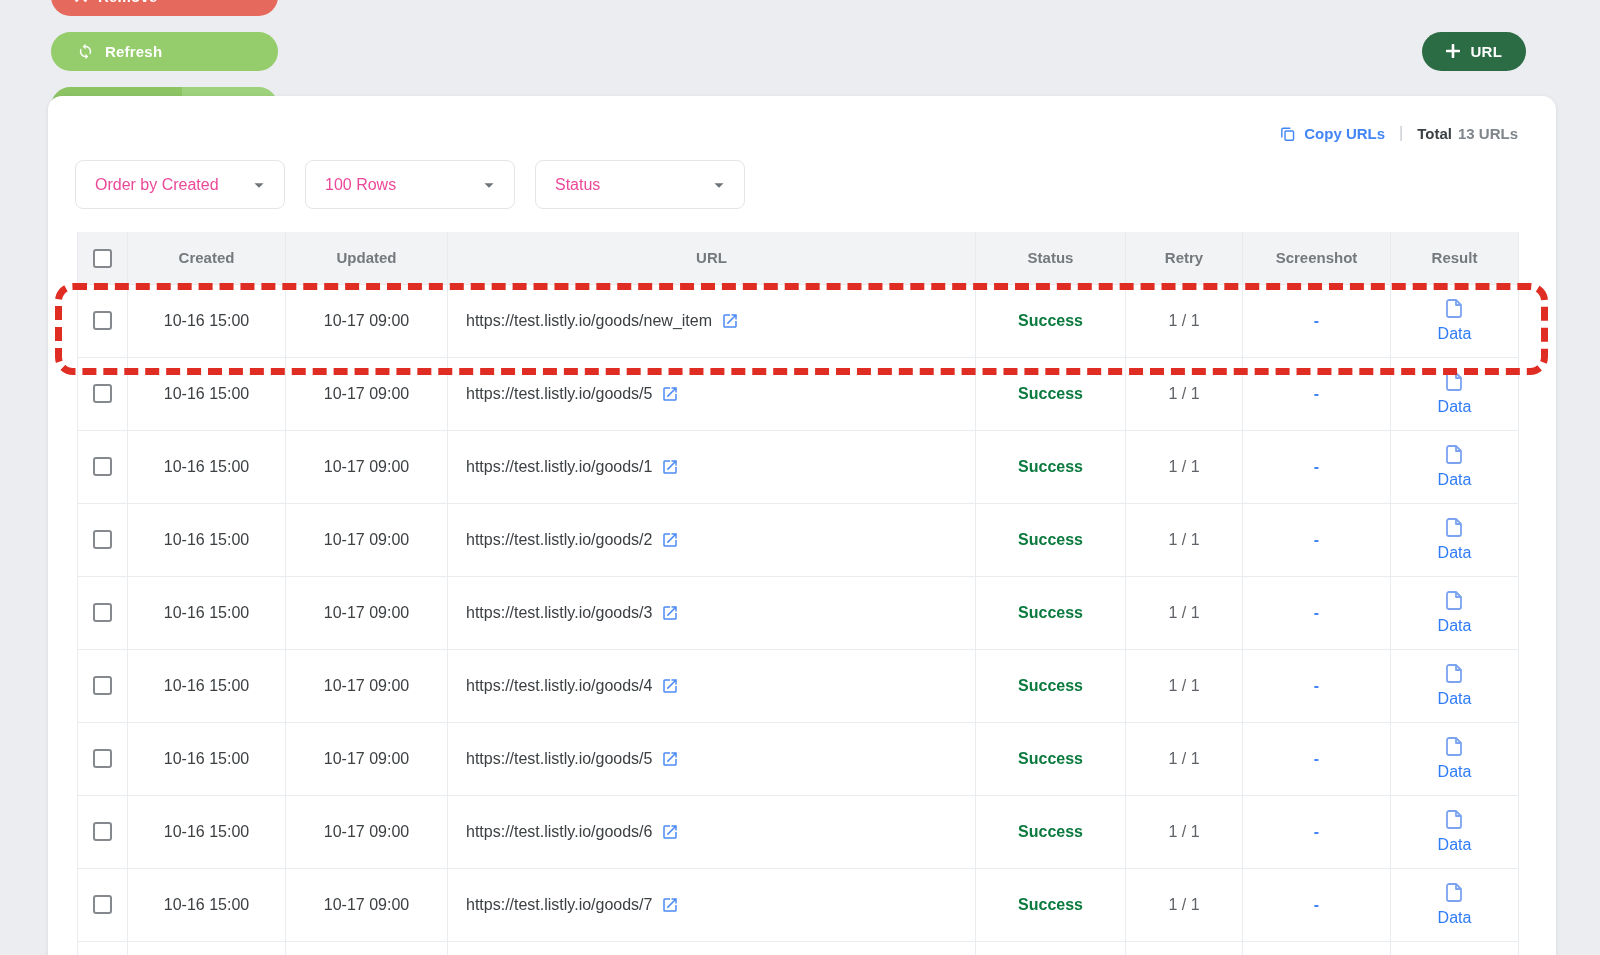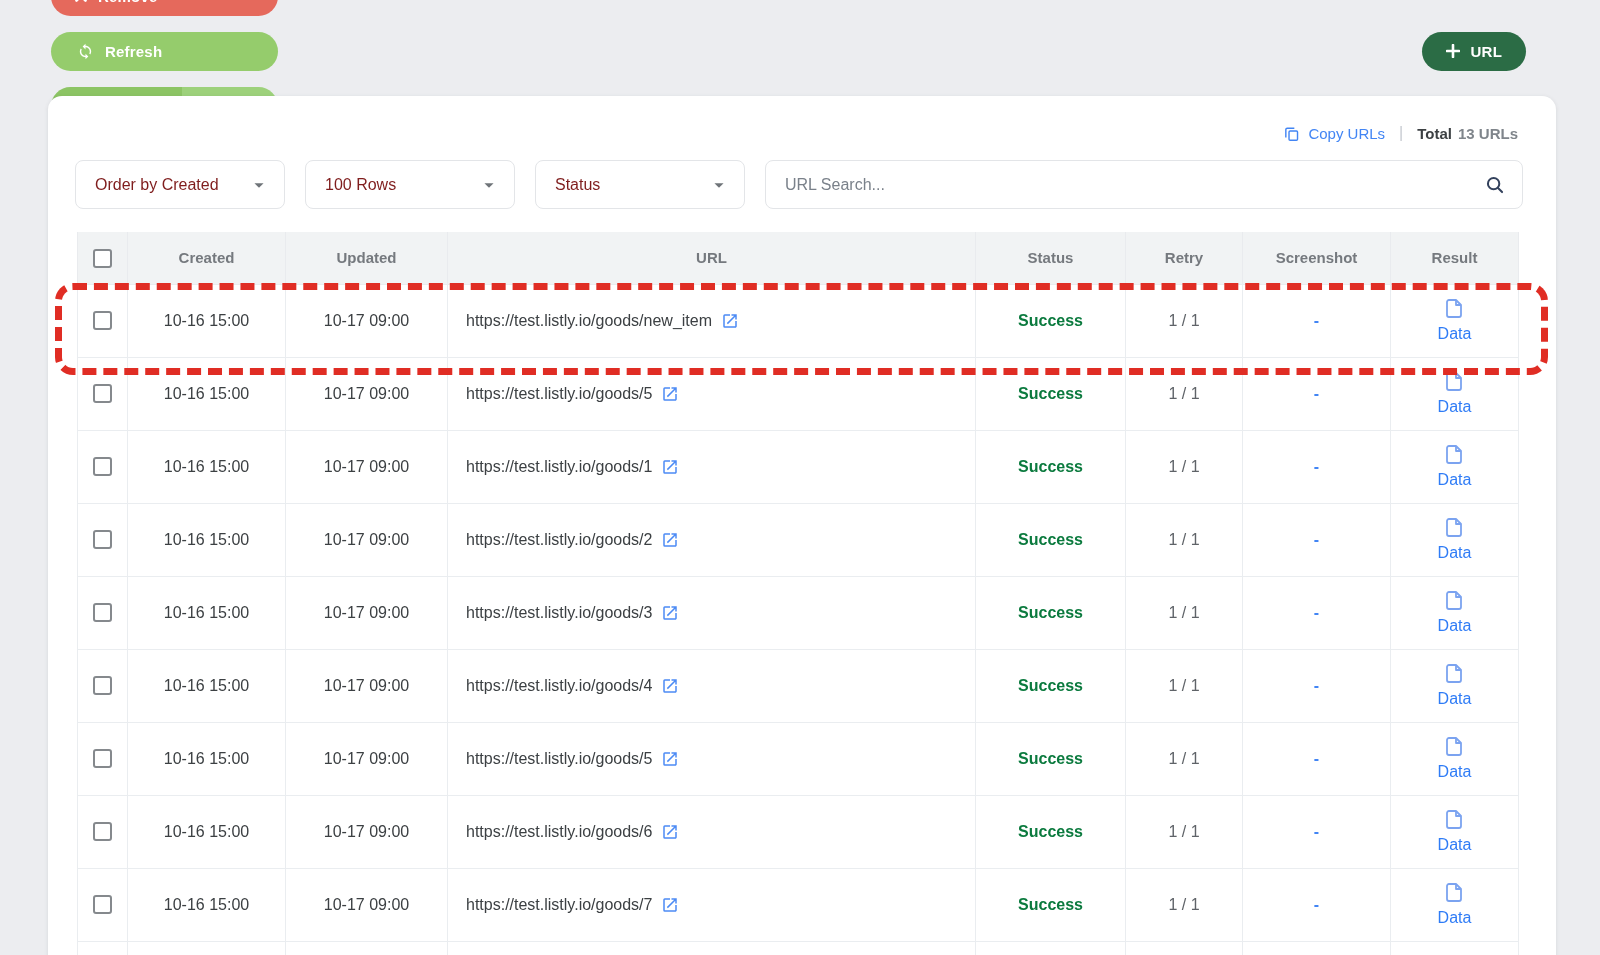--- a/index.html
+++ b/index.html
@@ -25,31 +25,31 @@
 
   
   .card { position:absolute; left:48px; top:96px; width:1508px; height:900px;
     background:#fff; border-radius:14px; box-shadow:0 1px 4px rgba(60,64,67,.12); }
 
   
   .summary { position:absolute; top:26px; right:38px; height:22px;
     display:flex; align-items:center; gap:14px; font-size:15px; font-weight:700; }
   .copy-urls { display:inline-flex; align-items:center; gap:8px;
     color:var(--copy-blue,#4285F4); cursor:pointer; background:none; border:none;
-    font:inherit; font-weight:400; }
+    font:inherit; font-weight:700; }
   .summary-divider { color:#C6CAD0; font-weight:400; font-size:16px; }
   .total-label { color:#3C4043; }
   .total-count { color:#7F858B; margin-left:6px; }
 
   
   .filters { position:absolute; left:27px; top:64px; right:33px; height:49px;
     display:flex; gap:20px; }
   .select { width:210px; height:49px; border:1px solid #E3E5E8; border-radius:8px;
     display:flex; align-items:center; justify-content:space-between;
-    padding:0 14px 0 19px; color:#7f1d1d; font-size:16px; font-weight:500;
+    padding:0 14px 0 19px; color:#ec4899; font-size:16px; font-weight:500;
     background:#fff; cursor:pointer; }
   .search-box { flex:1; height:49px; border:1px solid #E3E5E8; border-radius:8px;
     display:flex; align-items:center; padding:0 16px 0 19px; background:#fff; }
   .search-box input { flex:1; border:none; outline:none; font-size:16px;
     color:#3C4043; font-family:inherit; background:transparent; }
   .search-box input::placeholder { color:#7A818A; opacity:1; }
 
   
   .table-wrap { position:absolute; left:29px; top:136px; }
   table.urltable { border-collapse:collapse; table-layout:fixed; width:1441px;
@@ -159,29 +159,20 @@
         <svg width="22" height="22" viewBox="0 0 24 24">
             <path fill="#6F7479" d="M7 10l5 5 5-5z"></path>
           </svg>
       </span>
     </div>
     <div class="select">
       <span>Status</span>
       <span>
         <svg width="22" height="22" viewBox="0 0 24 24">
             <path fill="#6F7479" d="M7 10l5 5 5-5z"></path>
-          </svg>
-      </span>
-    </div>
-    <div class="search-box">
-      <input type="text" placeholder="URL Search..." style="">
-      <span>
-        <svg width="22" height="22" viewBox="0 0 24 24" fill="none" stroke="#33415C" stroke-width="2.2" stroke-linecap="round">
-            <circle cx="10.5" cy="10.5" r="6.2"></circle>
-            <path d="M15.3 15.3l4.4 4.4"></path>
           </svg>
       </span>
     </div>
   </div>
 
   <div class="table-wrap">
     <table class="urltable">
       <colgroup>
         <col style="width:50px">
           <col style="width:158px">

